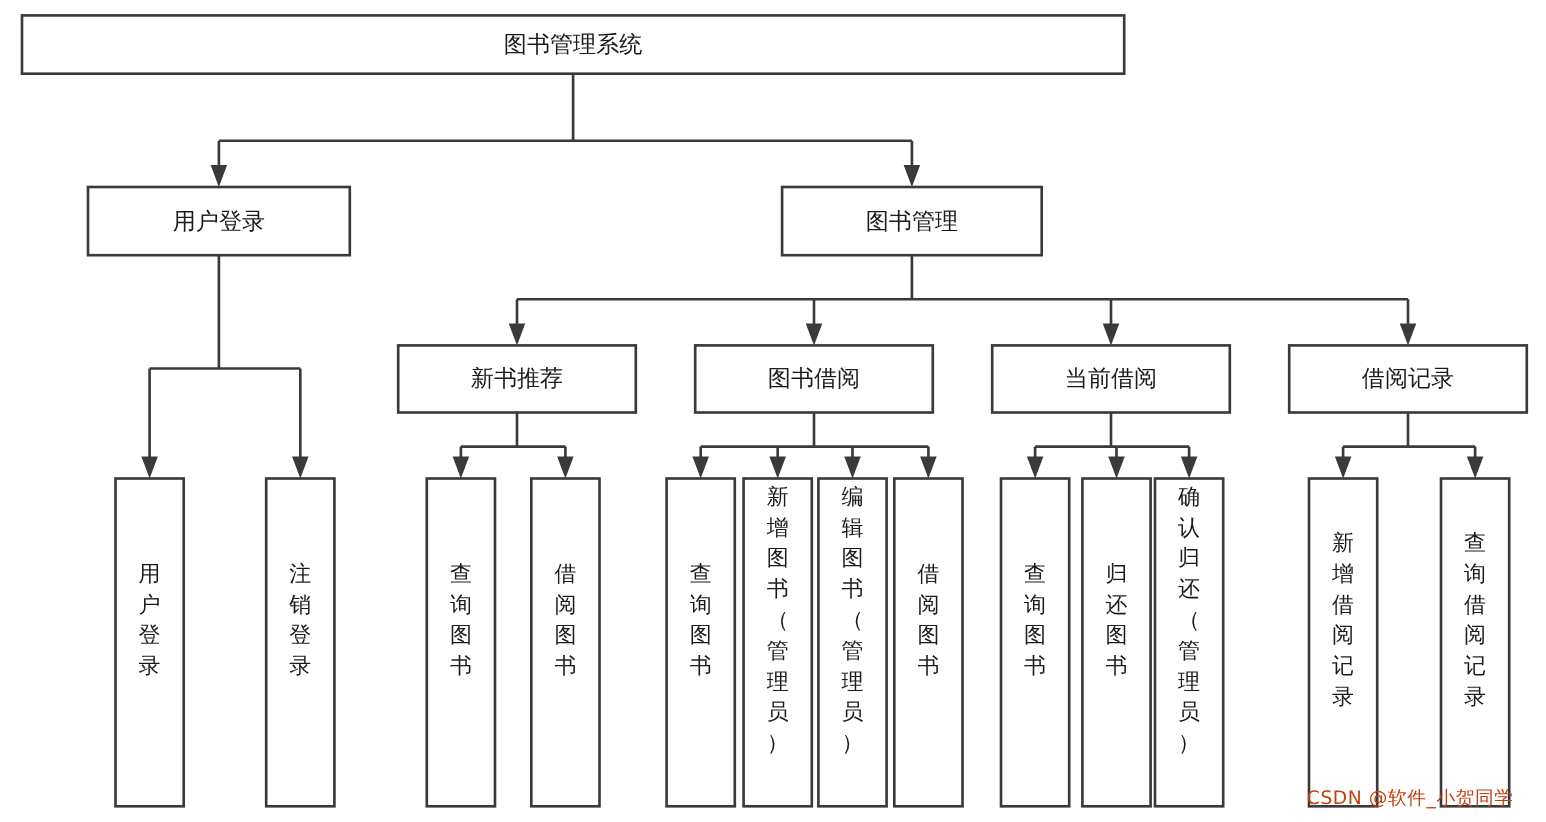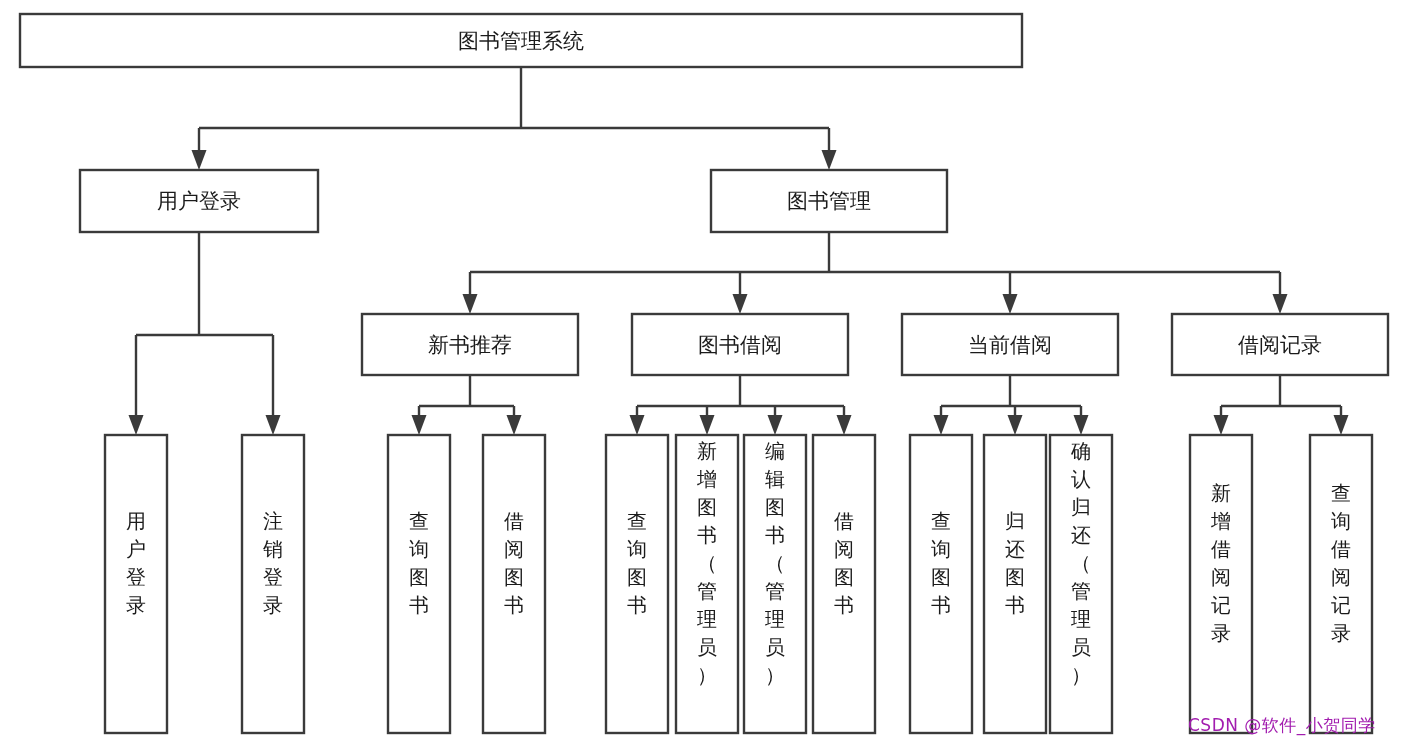--- a/index.html
+++ b/index.html
@@ -57,21 +57,21 @@
     stroke-linecap: butt;
   }
   .arrow-head {
     fill: #3a3a3a;
     stroke: none;
   }
   .watermark-text {
     position: absolute;
     font-family: "DejaVu Sans", "Liberation Sans", sans-serif;
     font-size: 17px;
-    color: #a21caf;
+    color: #c2410c;
     white-space: nowrap;
     letter-spacing: 0.5px;
     left: 1188px;
     top: 714px;
   }
 </style>
 </head>
 <body>
 
 <div id="diagram-root">

